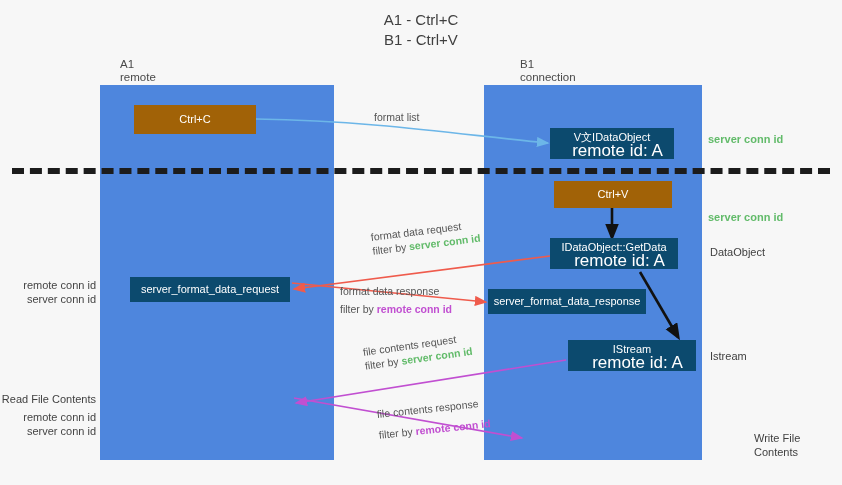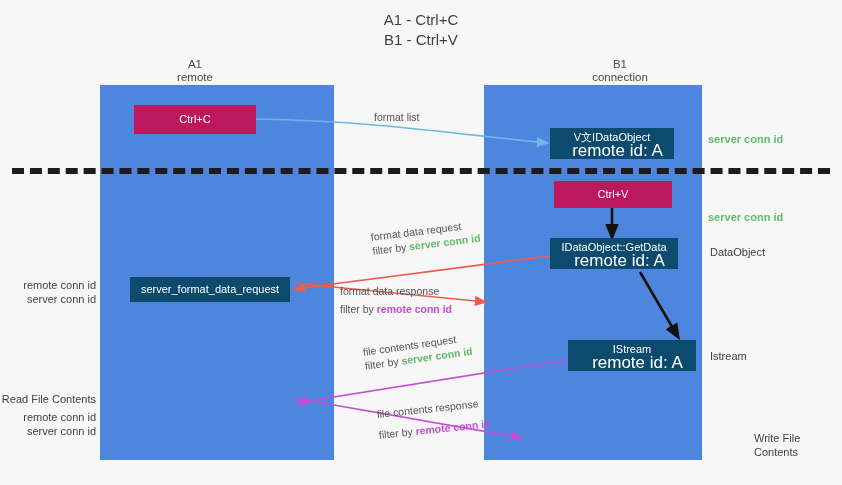--- a/index.html
+++ b/index.html
@@ -28,21 +28,21 @@
     left: 0; top: 10px;
     width: 842px;
     text-align: center;
     font-size: 15px;
     line-height: 20px;
     color: #3f3f3f;
   }
 
   
   .col-head {
-    text-align: center;
+    text-align: left;
     font-size: 11.5px;
     line-height: 13px;
     color: #4a4a4a;
   }
   #head-a1 { left: 120px; top: 58px; width: 150px; }
   #head-b1 { left: 520px; top: 58px; width: 200px; }
 
   
   .lane {
     background: #4e86dd;
@@ -67,21 +67,21 @@
     display: flex;
     flex-direction: column;
     align-items: center;
     justify-content: center;
     color: #ffffff;
     font-size: 11px;
     line-height: 13px;
     text-align: center;
     padding: 2px 4px;
   }
-  .node.green { background: #be185d; text-align: right; }
+  .node.green { background: #a16207; text-align: right; }
   .node.orange { background: #0c4a6e; }
   .node .l2 { font-size: 17px; margin-left: 11px; }
 
   
   .ann {
     font-size: 11px;
     line-height: 14px;
   }
   .ann.green-b { color: #62bb6a; font-weight: bold; }
   .ann.plain { color: #3f3f3f; }
@@ -180,20 +180,23 @@
 
   <div class="abs node orange" style="left:568px; top:340px; width:128px; height:31px;">
     <div>IStream</div>
     <div class="l2">remote id: A</div>
   </div>
 
   <div class="abs node orange" style="left:130px; top:277px; width:160px; height:25px;">
     <div>server_format_data_request</div>
   </div>
 
+  <div class="abs node orange" style="left:488px; top:289px; width:158px; height:25px;">
+    <div>server_format_data_response</div>
+  </div>
 
 
 
   <div class="abs edge-label" style="left:374px; top:110px;">format list</div>
 
   <div class="abs edge-label" style="left:370px; top:230px; transform: rotate(-7deg); transform-origin: left top;">
     <div>format data request</div>
     <div>
       <span>filter by </span><span class="hl-green">server conn id</span>
     </div>

